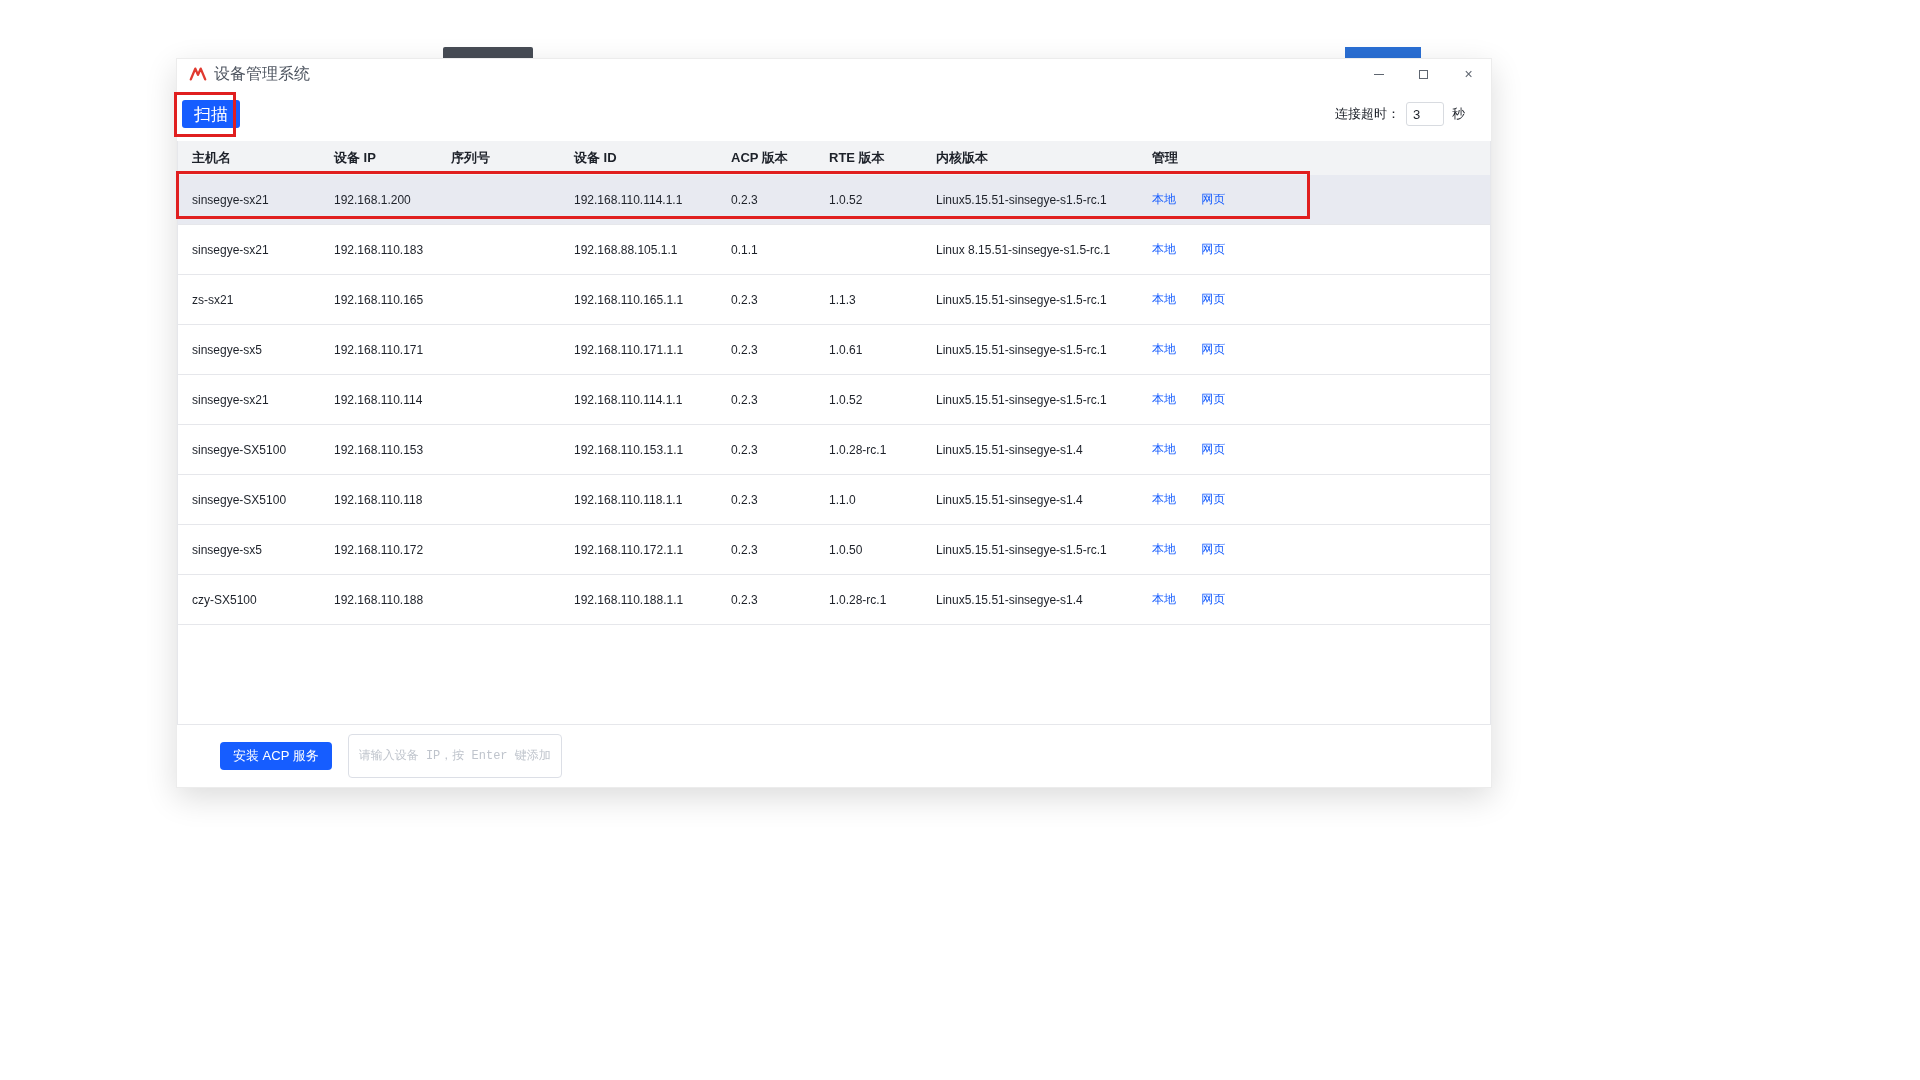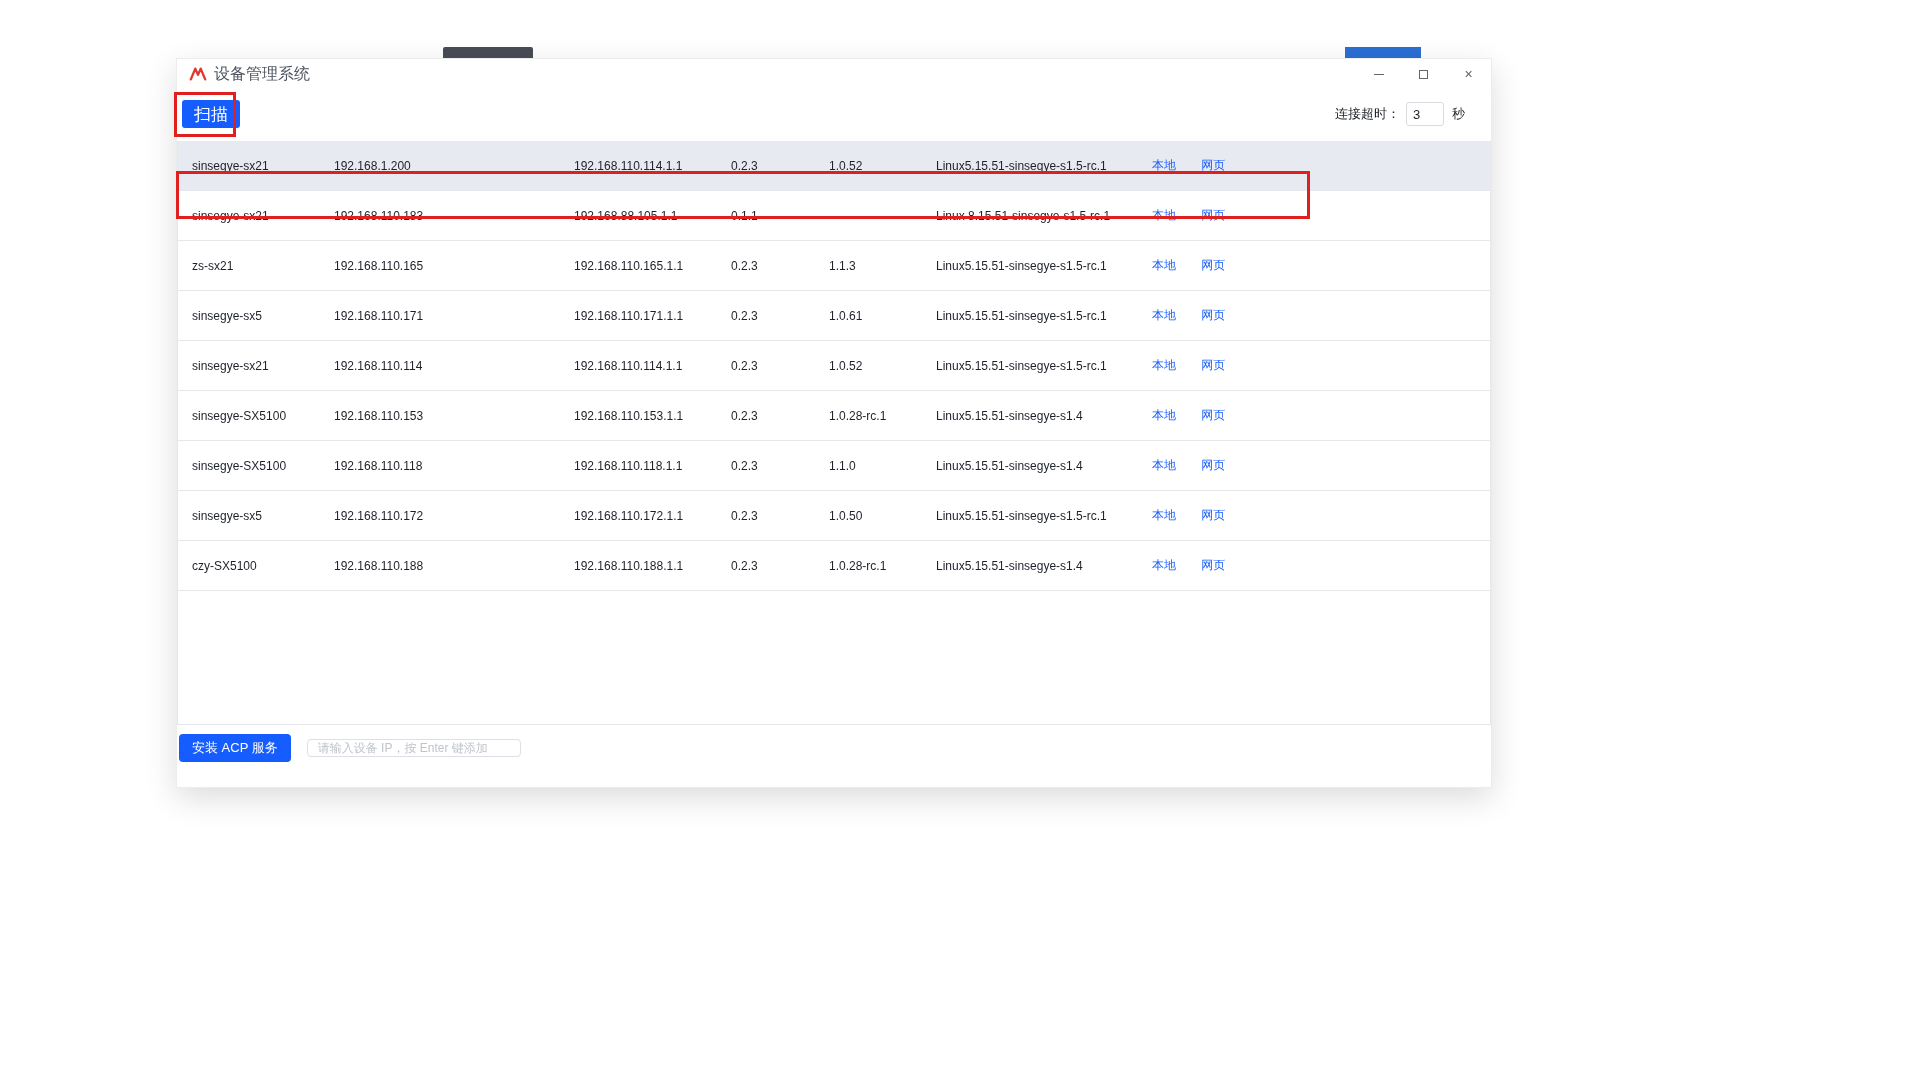--- a/index.html
+++ b/index.html
@@ -63,23 +63,23 @@
   .c-rte{flex:0 0 107px;}
   .c-kernel{flex:0 0 216px;}
   .c-manage{flex:1 1 auto;}
   .link{color:var(--accent);font-weight:400;cursor:pointer;text-decoration:none;}
   .link + .link{margin-left:22px;text-align:center;}
   .tbody-filler{flex:1 1 auto;background:#fff;}
 
   
   .footer{margin-top:9px;display:flex;align-items:center;padding-left:2px;}
   .btn-install{background:var(--accent);color:#fff;font-size:13px;border:none;
-    border-radius:4px;height:28px;padding:0 13px;cursor:pointer;font-family:inherit;}
-  .ip-input{margin-left:16px;width:214px;height:18px;border:1px solid #dcdfe6;
-    border-radius:4px;font-size:12px;padding:0 10px;color:#1d2129;font-family:Liberation Sans, sans-serif;}
+    border-radius:4px;height:28px;padding:0 13px;cursor:pointer;font-family:inherit;margin-left:41px;}
+  .ip-input{margin-left:16px;width:214px;height:44px;border:1px solid #dcdfe6;
+    border-radius:4px;font-size:12px;padding:0 10px;color:#1d2129;font-family:Liberation Mono, monospace;}
   .ip-input::placeholder{color:#bfc4cc;}
 
   
   .annotation{position:absolute;border:3px solid var(--annotation);z-index:10;
     background:transparent;pointer-events:none;}
   .annotation-scan{left:174px;top:92px;width:62px;height:45px;}
   .annotation-row{left:176px;top:171px;width:1134px;height:48px;}
 </style>
 </head>
 <body>
@@ -114,20 +114,30 @@
     <div class="toolbar">
       <button class="btn-scan">扫描</button>
       <div class="timeout-group">
         <span>连接超时：</span>
         <input class="timeout-input" value="3" style="">
         <span>秒</span>
       </div>
     </div>
 
     <div class="table">
+      <div class="thead">
+        <div class="th c-host">主机名</div>
+        <div class="th c-ip">设备 IP</div>
+        <div class="th c-serial">序列号</div>
+        <div class="th c-devid">设备 ID</div>
+        <div class="th c-acp">ACP 版本</div>
+        <div class="th c-rte">RTE 版本</div>
+        <div class="th c-kernel">内核版本</div>
+        <div class="th c-manage">管理</div>
+      </div>
       <div>
           <div class="tr selected">
     <div class="td c-host">sinsegye-sx21</div>
     <div class="td c-ip">192.168.1.200</div>
     <div class="td c-serial"></div>
     <div class="td c-devid">192.168.110.114.1.1</div>
     <div class="td c-acp">0.2.3</div>
     <div class="td c-rte">1.0.52</div>
     <div class="td c-kernel">Linux5.15.51-sinsegye-s1.5-rc.1</div>
     <div class="td c-manage">

